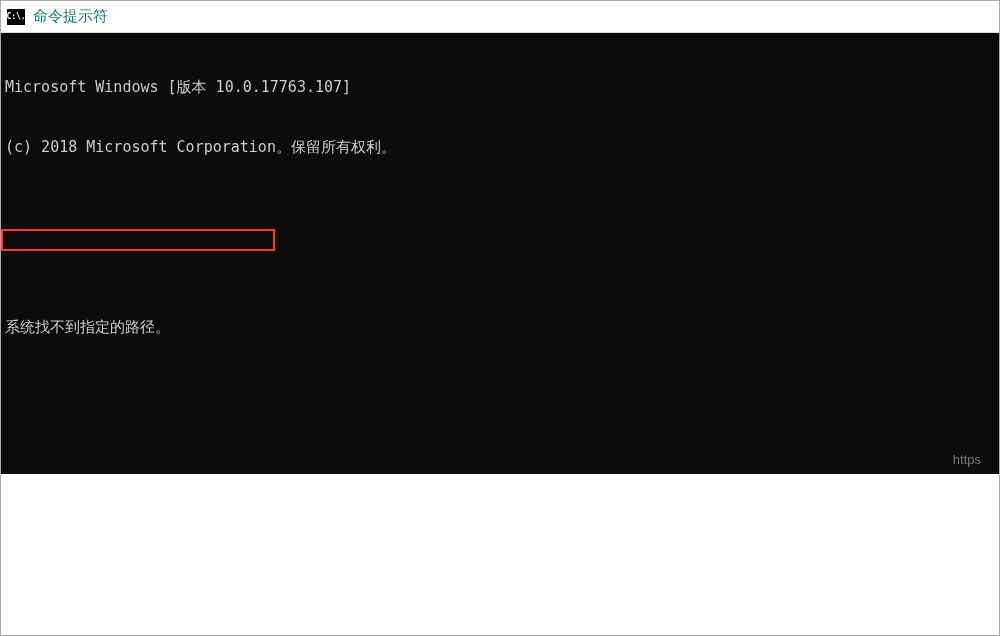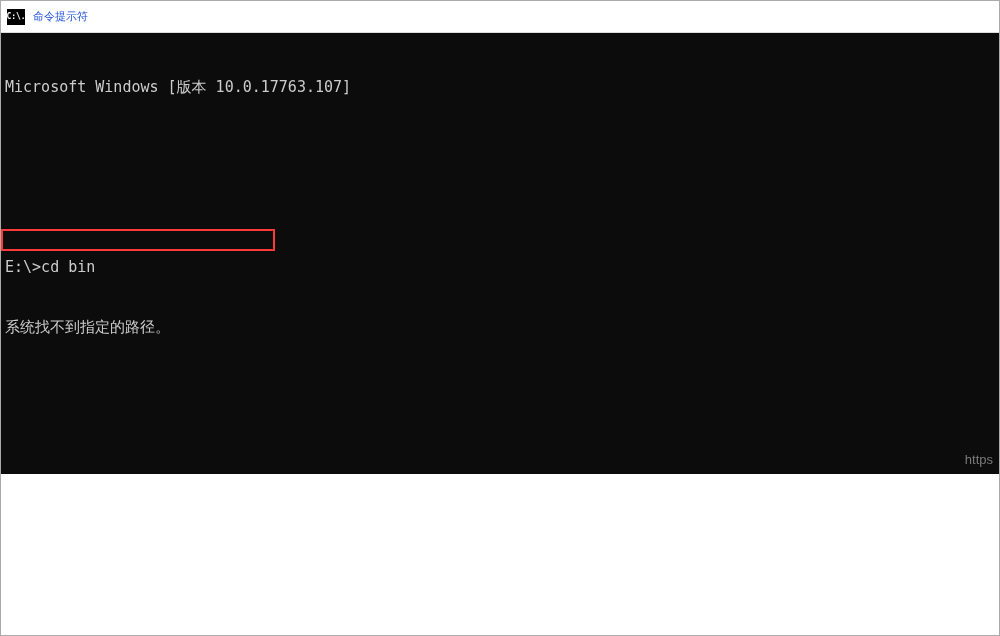--- a/index.html
+++ b/index.html
@@ -41,22 +41,22 @@
       justify-content: center;
     }
     .title-icon-inner {
       color: #ffffff;
       font-size: 8px;
       font-family: monospace;
       font-weight: bold;
       line-height: 1;
     }
     .title-text {
-      font-size: 11px;
-      color: #1d4ed8;
+      font-size: 15px;
+      color: #0f766e;
       font-family: "Microsoft YaHei", "SimHei", sans-serif;
     }
     .terminal {
       width: 998px;
       height: 441px;
       background: #0c0c0c;
       color: #cccccc;
       font-family: "NSimSun", "SimSun", "Consolas", monospace;
       font-size: 15px;
       line-height: 20px;
@@ -72,42 +72,42 @@
       border: 2px solid #ff3838;
       left: 0px;
       top: 196px;
       width: 274px;
       height: 22px;
       pointer-events: none;
     }
     .watermark {
       position: absolute;
       bottom: 4px;
-      right: 6px;
+      right: 18px;
       color: #7a7a7a;
       font-size: 13px;
       font-family: Arial, sans-serif;
       margin-left: 8px;
     }
   </style>
 </head>
 <body>
 
 <div class="window">
   <div class="titlebar">
     <div class="title-icon">
       <span class="title-icon-inner">C:\.</span>
     </div>
     <span class="title-text">命令提示符</span>
   </div>
   <div class="terminal">
     <div class="line">Microsoft Windows [版本 10.0.17763.107]</div>
+    <div class="line">(c) 2018 Microsoft Corporation。保留所有权利。</div>
     <div class="line"></div>
     <div class="line"></div>
-    <div class="line">E:\&gt;cd bin</div>
     <div class="line">系统找不到指定的路径。</div>
     <div class="line"></div>
     <div class="line"></div>
     
     <div class="highlight-box"></div>
     <div class="watermark">https</div>
   </div>
 </div>
 
 </body></html>

